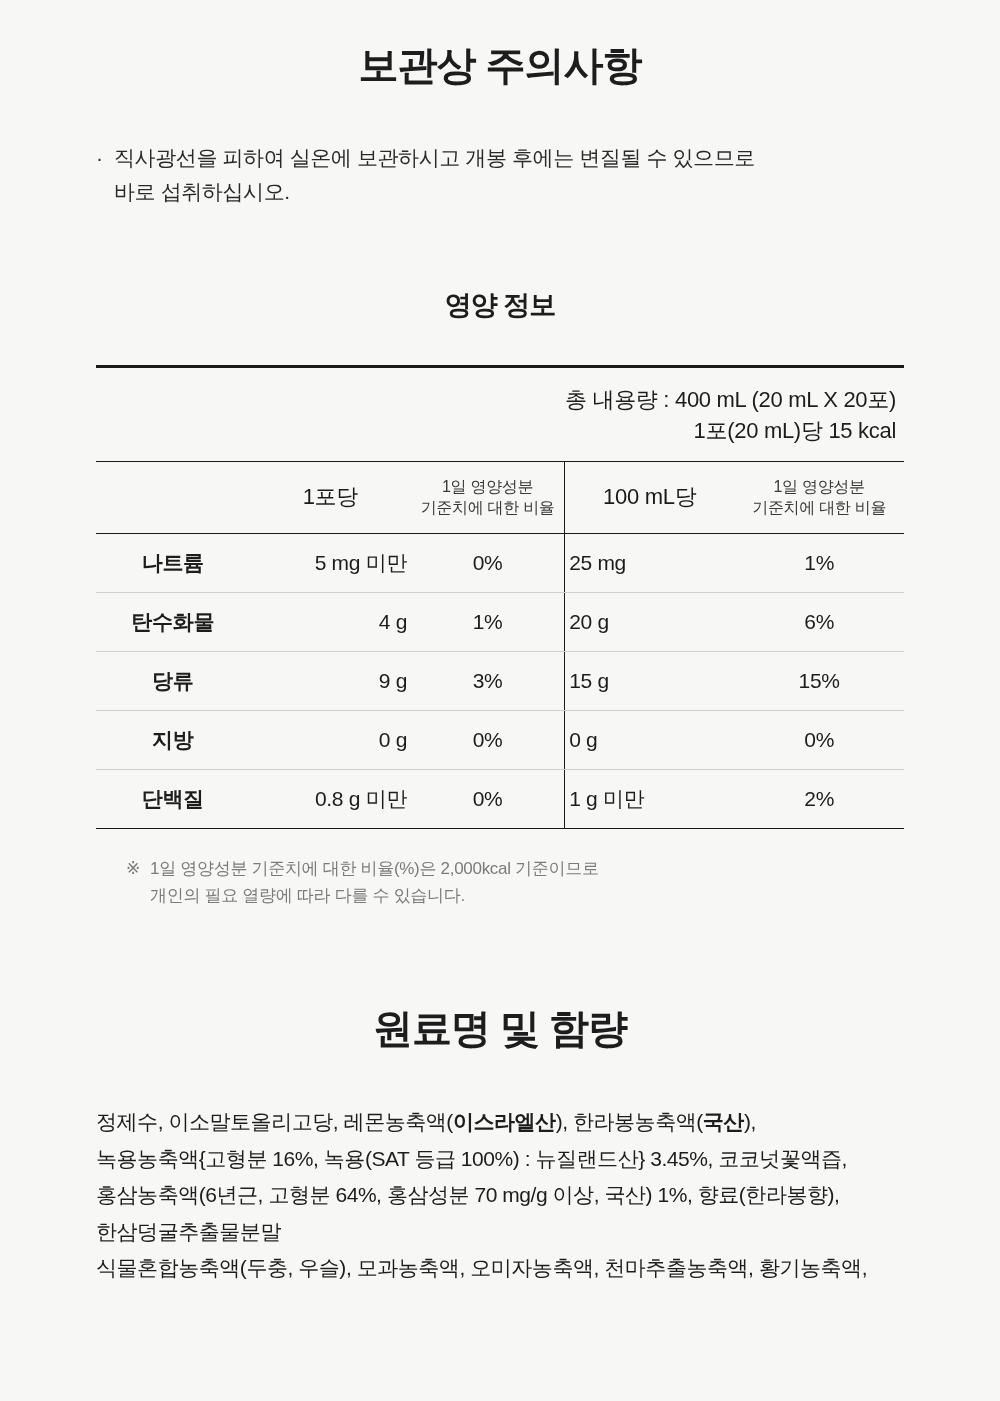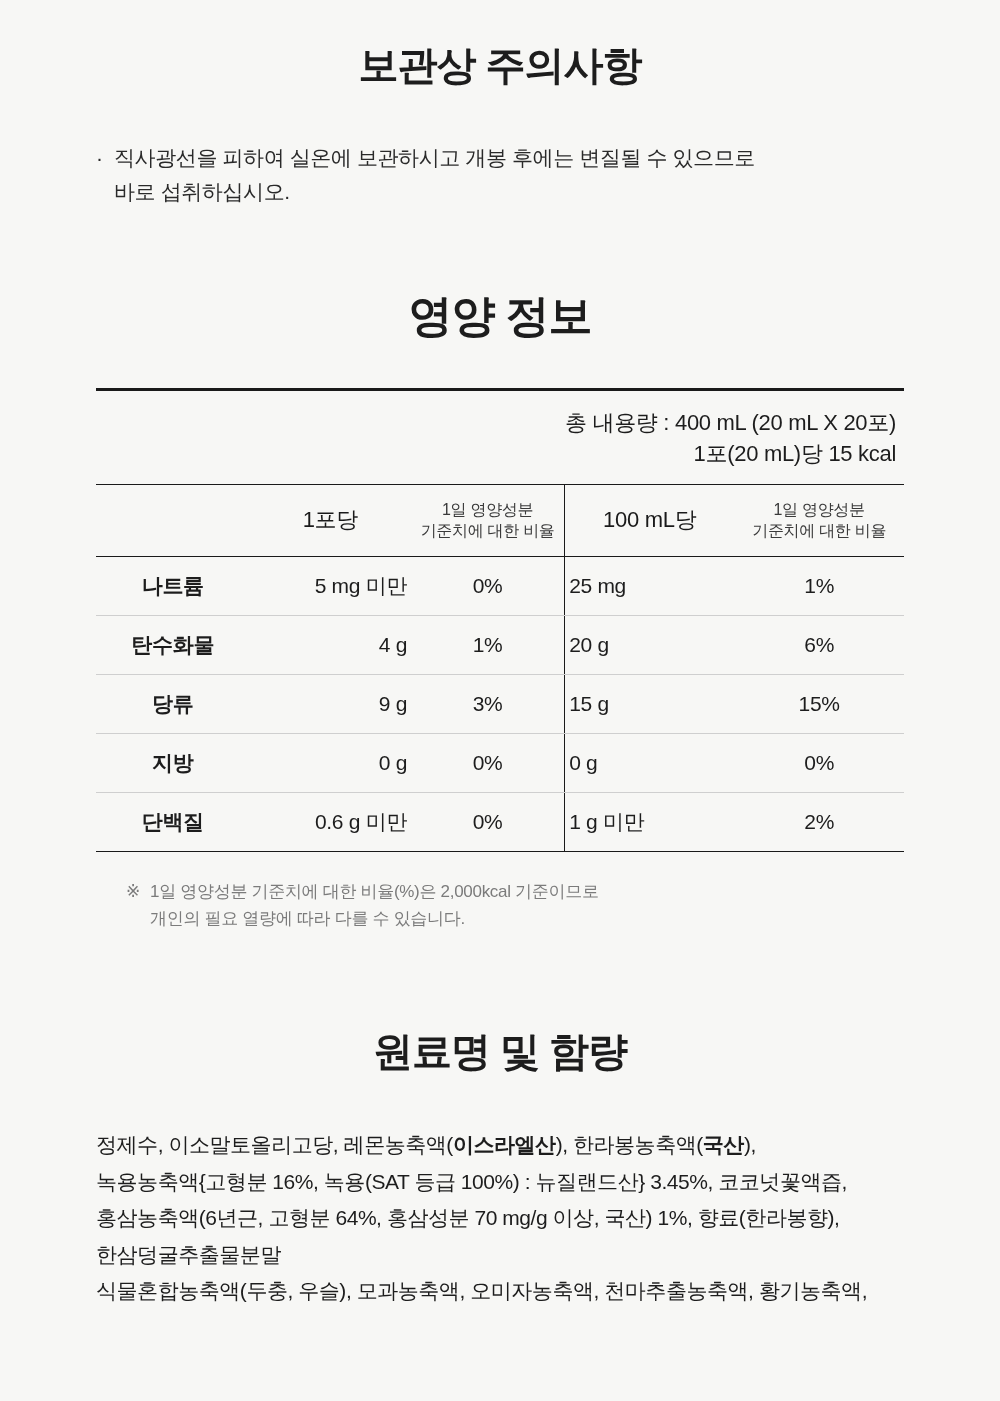--- a/index.html
+++ b/index.html
@@ -57,21 +57,21 @@
   }
   .storage-body .bullet-text {
     flex: 1;
   }
 
   
   .nutrition-block {
     padding-top: 78px;
   }
   .nutrition-block .section-title {
-    font-size: 44px;
+    font-size: 27px;
   }
 
   .nutri-table {
     margin-top: 42px;
     border-top: 3px solid #1a1a1a;
     padding-top: 0;
   }
 
   .serving-info {
     text-align: right;
@@ -254,21 +254,21 @@
           </tr>
           <tr>
             <td class="label">지방</td>
             <td class="val">0 g</td>
             <td class="pct">0%</td>
             <td class="val-right sep-left">0 g</td>
             <td class="pct">0%</td>
           </tr>
           <tr>
             <td class="label">단백질</td>
-            <td class="val">0.6 g 미만</td>
+            <td class="val">0.8 g 미만</td>
             <td class="pct">0%</td>
             <td class="val-right sep-left">1 g 미만</td>
             <td class="pct">2%</td>
           </tr>
         </tbody>
       </table>
 
       <div class="nutri-footnote">
         <div class="fn-line">
           <span class="fn-mark">※</span>

